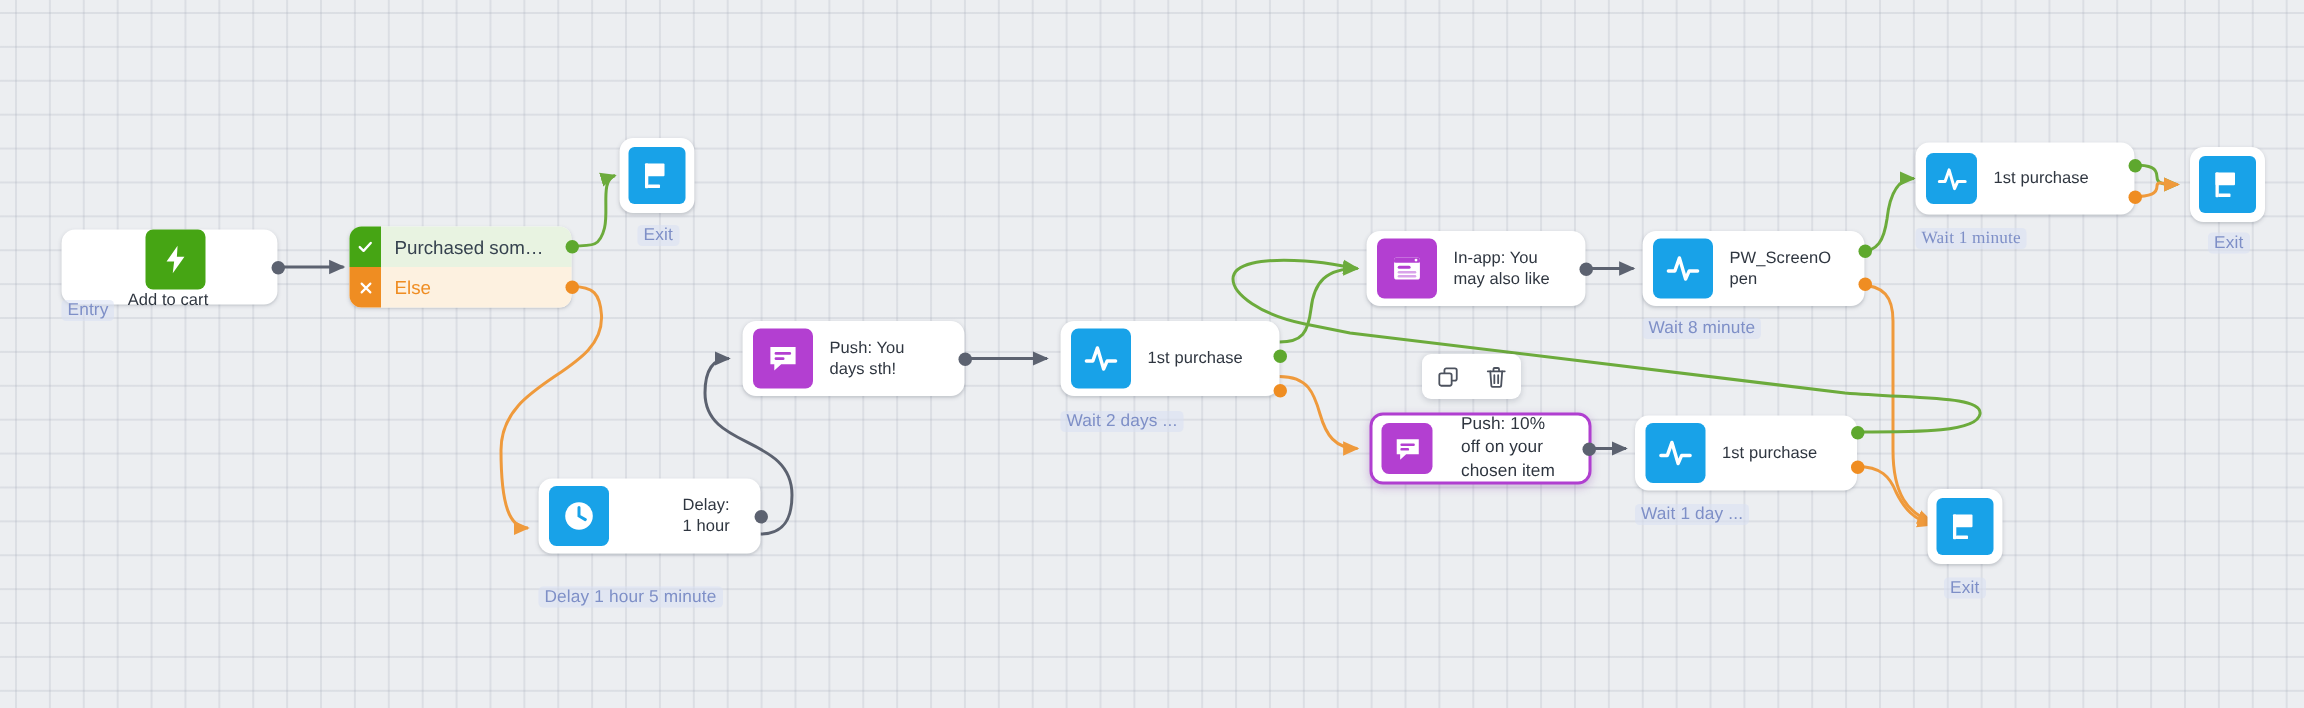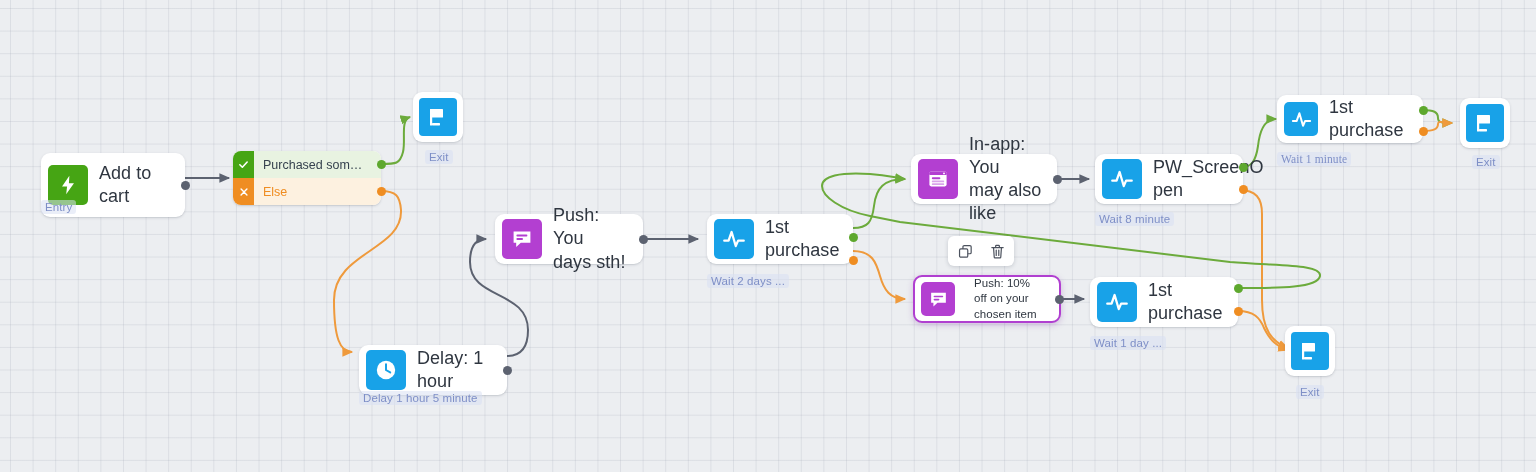--- a/index.html
+++ b/index.html
@@ -55,21 +55,21 @@
     width: 40px;
     height: 40px;
     border-radius: 5px;
     flex: 0 0 40px;
     margin-left: 7px;
     display: flex;
     align-items: center;
     justify-content: center;
   }
   .node-label {
-    font-size: 18px;
+    font-size: 11px;
     color: #2f3640;
     padding: 0 13px 0 11px;
     line-height: 1.28;
     white-space: pre-line;
     letter-spacing: 0.05px;
   }
   .node-label.small {
     font-size: 11.5px;
     line-height: 1.32;
     padding: 0 10px 0 9px;
@@ -236,21 +236,21 @@
              L900,222 L870,216 C840,210 822,196 822,186 C822,176 840,172 870,174
              C888,175 896,178 905,179" stroke="#6cab3c" stroke-width="2" fill="none" marker-end="url(#arrow-green)"></path>
 
     <path d="M1238,311 C1254,311 1260,318 1264,328 C1270,340 1276,346 1288,350" stroke="#ef9a3c" stroke-width="2" fill="none" marker-end="url(#arrow-orange)"></path>
 
     <path d="M1422,110 C1434,110 1438,112 1438,118 C1438,123 1443,123 1452,123" stroke="#6cab3c" stroke-width="2" fill="none" marker-end="url(#arrow-green)"></path>
 
     <path d="M1422,131 C1434,131 1438,129 1438,124 C1438,120 1443,123 1452,123" stroke="#ef9a3c" stroke-width="2" fill="none" marker-end="url(#arrow-orange)"></path>
   </svg>
 
-  <div class="node" style="left:41px; top:153px; width:144px; height:64px;">
+  <div class="node" style="left:41px; top:153px; width:144px; height:50px;flex-direction:column;">
     <div class="node-icon ic-green">
       <svg width="22" height="22" viewBox="0 0 24 24" fill="#ffffff">
         <path d="M13.5 2 L5.5 13.5 L11 13.5 L10 22 L18.5 10 L13 10 Z"></path>
       </svg>
     </div>
     <div class="node-label">Add to cart</div>
     <span class="port gray mid"></span>
   </div>
   <div class="caption" style="left:41px; top:200px;">Entry</div>
 
@@ -279,21 +279,21 @@
     <div class="exit-inner">
       <svg width="24" height="24" viewBox="0 0 24 24" fill="#ffffff">
         <rect x="4" y="4" width="13" height="8.5" rx="0.6"></rect>
         <rect x="4" y="4" width="2.2" height="16.5" rx="0.6"></rect>
         <rect x="6" y="18" width="8" height="2.4" rx="0.6"></rect>
       </svg>
     </div>
   </div>
   <div class="caption" style="left:425px; top:150px;">Exit</div>
 
-  <div class="node" style="left:359px; top:345px; width:148px; height:50px;">
+  <div class="node" style="left:359px; top:319px; width:148px; height:50px;gap:38px;">
     <div class="node-icon ic-blue">
       <svg width="24" height="24" viewBox="0 0 24 24">
         <circle cx="12" cy="12" r="9.2" fill="#ffffff"></circle>
         <path d="M12 6.3 L12 12 L16.2 14.4" stroke="#18a2e8" stroke-width="2" stroke-linecap="round" fill="none"></path>
       </svg>
     </div>
     <div class="node-label">Delay: 1 hour</div>
     <span class="port gray mid"></span>
   </div>
   <div class="caption" style="left:359px; top:391px;text-align:center;">Delay 1 hour 5 minute</div>

